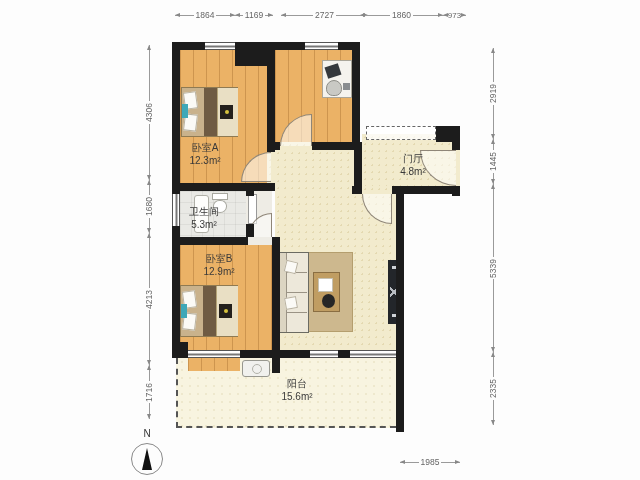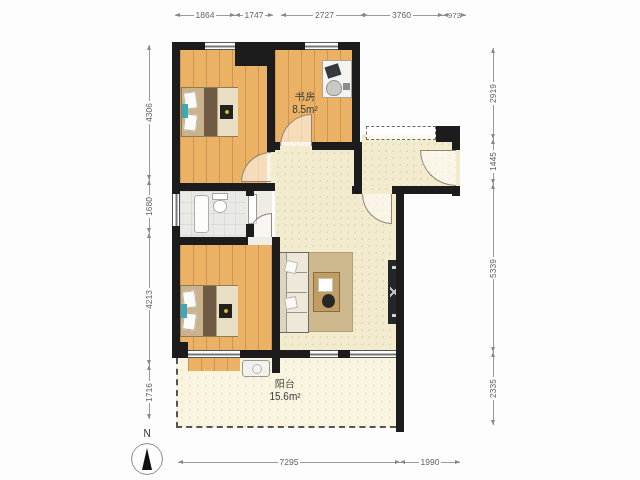--- a/index.html
+++ b/index.html
@@ -179,47 +179,59 @@
   <div class="fur" style="left:388px;top:260px;width:12px;height:64px;background:#23262a">
     <div style="position:absolute;left:4px;top:6px;width:4px;height:3px;background:#cfd2d6"></div>
     <div style="position:absolute;left:2px;top:27px;width:8px;height:10px;background:linear-gradient(45deg,transparent 42%,#b9bdc2 42% 58%,transparent 58%),linear-gradient(-45deg,transparent 42%,#b9bdc2 42% 58%,transparent 58%)"></div>
     <div style="position:absolute;left:4px;top:54px;width:4px;height:3px;background:#cfd2d6"></div>
   </div>
 
   <div class="fur" style="left:242px;top:360px;width:28px;height:17px;background:#f1f1ee;border:1px solid #97978f;border-radius:3px">
     <div style="position:absolute;left:9px;top:3px;width:10px;height:10px;border:1px solid #b2b2aa;border-radius:50%"></div>
   </div>
 
-  <div class="rlabel" style="left:265px;top:90px;width:80px">
-    <span class="nm">书房</span>
-    <span class="ar">8.5m²</span>
-  </div>
-  <div class="rlabel" style="left:245px;top:377px;width:80px">
+  <div class="rlabel" style="left:165px;top:141px;width:80px">
+    <span class="nm">卧室A</span>
+    <span class="ar">12.3m²</span>
+  </div>
+  <div class="rlabel" style="left:373px;top:152px;width:80px">
+    <span class="nm">门厅</span>
+    <span class="ar">4.8m²</span>
+  </div>
+  <div class="rlabel" style="left:165px;top:205px;width:78px">
+    <span class="nm">卫生间</span>
+    <span class="ar">5.3m²</span>
+  </div>
+  <div class="rlabel" style="left:179px;top:252px;width:80px">
+    <span class="nm">卧室B</span>
+    <span class="ar">12.9m²</span>
+  </div>
+  <div class="rlabel" style="left:257px;top:377px;width:80px">
     <span class="nm">阳台</span>
     <span class="ar">15.6m²</span>
   </div>
 
   <div class="dim dim-h" style="left:175px;top:9px;width:60px">
       <i></i>
       <span>1864</span>
       <i></i>
     </div>
   <div class="dim dim-h" style="left:235px;top:9px;width:38px">
       <i></i>
-      <span>1747</span>
+      <span>1169</span>
       <i></i>
     </div>
   <div class="dim dim-h" style="left:281px;top:9px;width:87px">
       <i></i>
       <span>2727</span>
       <i></i>
     </div>
   <div class="dim dim-h" style="left:360px;top:9px;width:83px">
       <i></i>
-      <span>3760</span>
+      <span>1860</span>
       <i></i>
     </div>
   <div class="dim dim-h" style="left:443px;top:9px;width:23px;font-size:8px">
       <i></i>
       <span>973</span>
       <i></i>
     </div>
 
   <div class="dim dim-v" style="left:143px;top:45px;height:135px">
       <i></i>
@@ -256,28 +268,23 @@
       <i></i>
       <span>5339</span>
       <i></i>
     </div>
   <div class="dim dim-v" style="left:487px;top:352px;height:73px">
       <i></i>
       <span>2335</span>
       <i></i>
     </div>
 
-  <div class="dim dim-h" style="left:178px;top:456px;width:222px">
-      <i></i>
-      <span>7295</span>
-      <i></i>
-    </div>
   <div class="dim dim-h" style="left:400px;top:456px;width:60px">
       <i></i>
-      <span>1990</span>
+      <span>1985</span>
       <i></i>
     </div>
 
   <div style="position:absolute;left:138px;top:428px;width:18px;text-align:center;font-size:10px;color:#333;z-index:7"><span>N</span></div>
   <div style="position:absolute;left:131px;top:443px;width:32px;height:32px;border:1px solid #8a8a8a;border-radius:50%;z-index:7">
     <div style="position:absolute;left:10px;top:4px;width:0;height:0;border-left:5px solid transparent;border-right:5px solid transparent;border-bottom:22px solid #111"></div>
   </div>
 
 </div>
 

